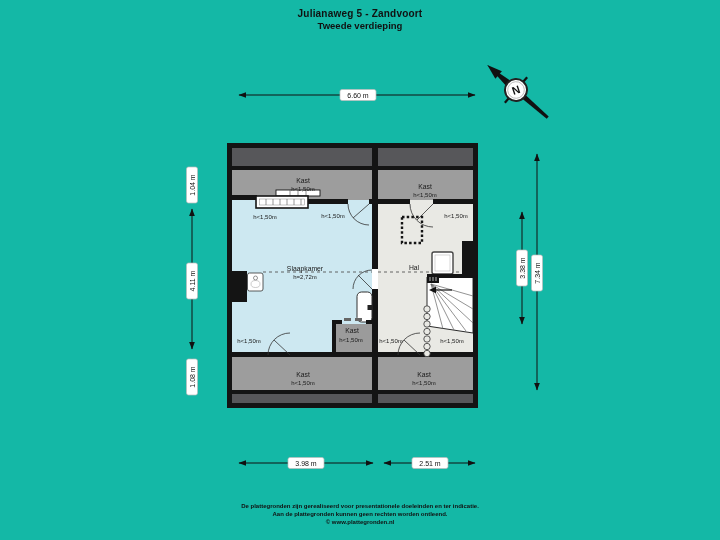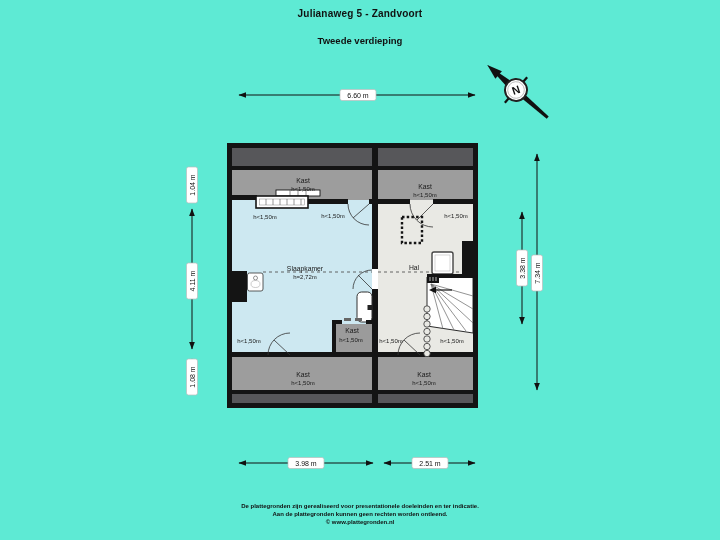--- a/index.html
+++ b/index.html
@@ -1,20 +1,20 @@
 <!DOCTYPE html>
 <html><head>
 <meta charset="utf-8">
 <style>
   html,body{margin:0;padding:0;background:#fff;width:720px;height:540px;overflow:hidden;
     font-family:"Liberation Sans",sans-serif;}
-  .stage{position:relative;width:720px;height:540px;background:#5eead4;}
+  .stage{position:relative;width:720px;height:540px;background:#14b8a6;}
   .title{position:absolute;top:8px;left:0;width:720px;text-align:center;color:#111;}
   .title .l1{font-size:10px;font-weight:bold;letter-spacing:.2px;}
-  .title .l2{font-size:9.5px;font-weight:bold;margin-top:16px;}
+  .title .l2{font-size:9.5px;font-weight:bold;margin-top:1px;}
   .footer{position:absolute;top:502px;left:0;width:720px;text-align:center;color:#111;
     font-size:6px;font-weight:bold;line-height:8.2px;}
   svg text{font-family:"Liberation Sans",sans-serif;}
 </style>
 </head>
 <body>
 
 <div class="stage">
 
   <div class="title">

